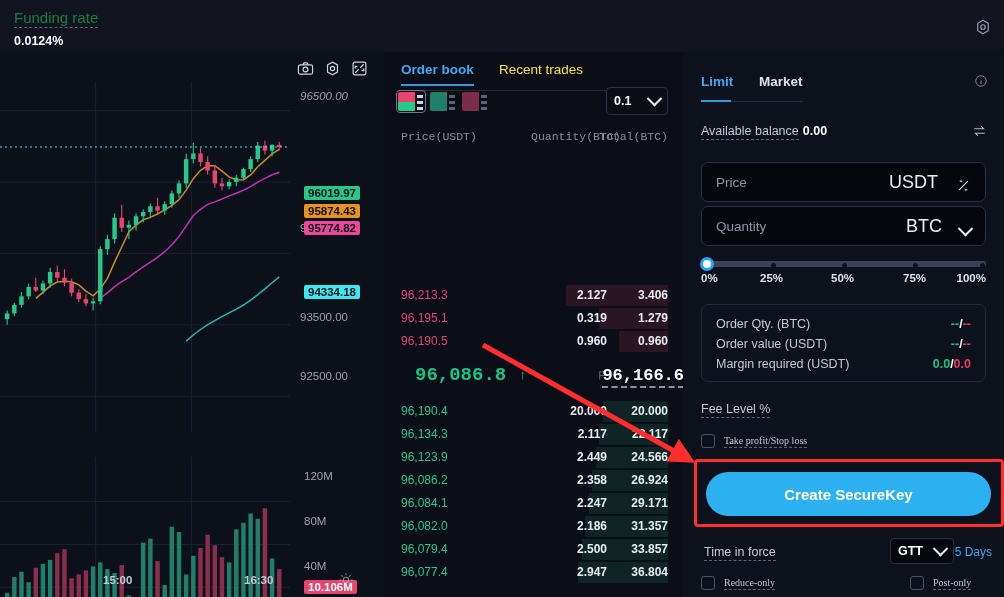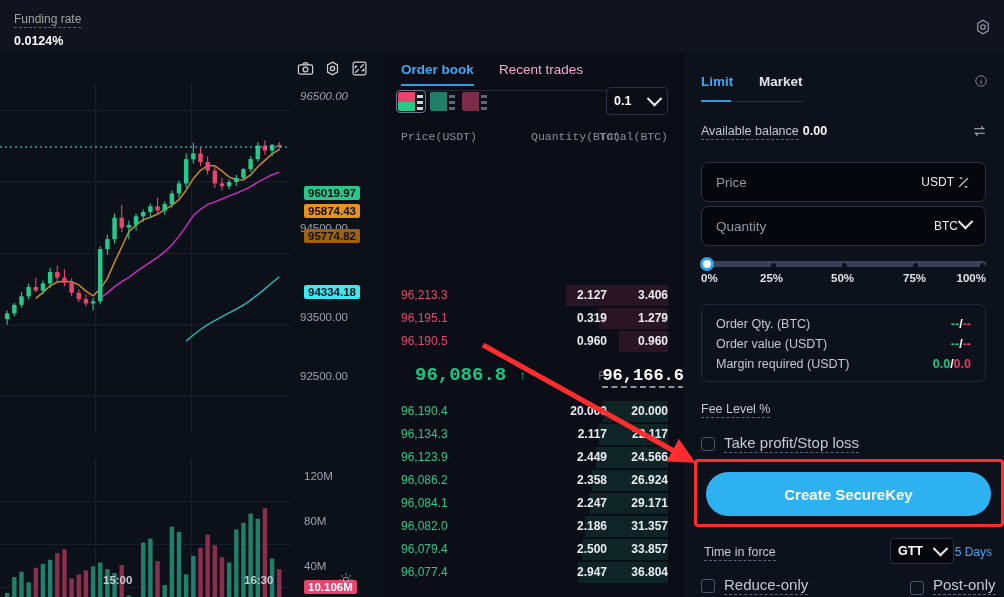--- a/index.html
+++ b/index.html
@@ -9,21 +9,21 @@
     font-family:"Liberation Sans",sans-serif;
     color:#e9ecf2;
     -webkit-font-smoothing:antialiased;
   }
   .app{position:relative;width:1004px;height:597px;display:block;}
 
   
   .topbar{position:absolute;left:0;top:0;width:1004px;height:52px;background:#11141f;}
   .funding-wrap{position:absolute;left:14px;top:9px;}
   .funding-label{
-    font-size:12px;color:#a3a3a3;
+    font-size:15px;color:#15803d;
     border-bottom:1px dashed #5d6475;padding-bottom:1px;display:inline-block;
   }
   .funding-value{font-size:12.5px;font-weight:bold;color:#ffffff;margin-top:6px;}
   .gear-top{position:absolute;right:12px;top:18px;width:18px;height:18px;opacity:.85;}
 
   
   .chart-pane{position:absolute;left:0;top:52px;width:384px;height:545px;background:#0c1019;}
   .chart-tools{position:absolute;right:16px;top:8px;display:flex;gap:10px;align-items:center;}
   .chart-tools .ic{width:17px;height:17px;opacity:.9;}
 
@@ -37,21 +37,21 @@
   }
   .timeaxis{position:absolute;left:0;top:518px;width:384px;height:27px;}
   .tlabel{position:absolute;font-size:11.5px;color:#c3c9d4;font-weight:bold;}
   .sun-ic{position:absolute;right:30px;top:2px;width:16px;height:16px;opacity:.7;}
 
   
   .book{position:absolute;left:385px;top:52px;width:297px;height:545px;background:#0b0e17;}
   .book-tabs{position:absolute;left:16px;top:8px;width:265px;height:30px;border-bottom:1px solid #242a38;}
   .btab{position:absolute;top:2px;font-size:13.5px;cursor:pointer;}
   .btab.on{left:0;color:#3fa9f5;font-weight:bold;border-bottom:2px solid #2f9ae0;padding-bottom:7px;}
-  .btab.off{left:98px;color:#f9a8d4;}
+  .btab.off{left:98px;color:#fde047;}
   .layout-btns{position:absolute;left:13px;top:40px;display:flex;gap:6px;}
   .lb{width:26px;height:19px;border-radius:2px;display:flex;overflow:hidden;}
   .lb.sel{outline:1px solid #6f7790;outline-offset:1px;}
   .lb .left{width:17px;height:100%;display:flex;flex-direction:column;}
   .lb .right{width:9px;height:100%;display:flex;flex-direction:column;justify-content:space-around;align-items:center;padding:1px 0;}
   .lb .right i{display:block;width:6px;height:3px;background:#cfd4dd;}
   .lb .right.dim i{background:#5d6475;}
 
   .grp-sel{
     position:absolute;right:14px;top:35px;width:62px;height:28px;background:#0a0d14;
@@ -86,40 +86,40 @@
   .avail .dash{border-bottom:1px dashed #5d6475;padding-bottom:1px;}
   .avail b{color:#fff;margin-left:4px;}
   .swap-ic{position:absolute;right:16px;top:72px;width:17px;height:14px;opacity:.85;}
 
   .field{
     position:absolute;left:18px;width:285px;height:40px;background:#05070c;
     border:1px solid #2a3040;border-radius:7px;box-sizing:border-box;
     display:flex;align-items:center;justify-content:space-between;padding:0 14px;
   }
   .field .ph{font-size:13.5px;color:#8f97a6;}
-  .field .unit{font-size:12px;color:#e9ecf2;display:flex;align-items:flex-start;gap:2px;}
+  .field .unit{font-size:18px;color:#e9ecf2;display:flex;align-items:flex-end;gap:18px;}
 
   .slider{position:absolute;left:18px;top:205px;width:285px;height:30px;}
   .strack{position:absolute;left:0;top:4px;width:285px;height:6px;border-radius:3px;background:#3a4257;}
   .snode{position:absolute;top:5.5px;width:5px;height:5px;border-radius:50%;background:#0d111c;}
   .sknob{position:absolute;left:-1px;top:0px;width:14px;height:14px;border-radius:50%;background:#fff;border:3px solid #29a3ef;box-sizing:border-box;}
   .spct{position:absolute;top:15px;font-size:11.5px;color:#dfe3ea;font-weight:bold;}
 
   .summary{
     position:absolute;left:18px;top:252px;width:285px;height:78px;
     border:1px solid #222838;border-radius:7px;box-sizing:border-box;padding:9px 14px;
   }
   .srow{position:relative;height:20px;line-height:20px;font-size:12.5px;color:#c3c9d4;}
   .srow .v{position:absolute;right:0;top:0;font-size:12.5px;font-weight:bold;}
   .g{color:#16c784;}.r{color:#ea3a60;}.sep{color:#fff;}
 
   .fee{position:absolute;left:18px;top:350px;font-size:12.5px;color:#c3c9d4;border-bottom:1px dashed #5d6475;padding-bottom:1px;}
   .chkline{position:absolute;display:flex;align-items:center;gap:9px;}
   .chk{width:14px;height:14px;border:1px solid #4c5467;border-radius:3px;background:transparent;box-sizing:border-box;}
-  .chklab{font-size:15px;color:#c3c9d4;border-bottom:1px dashed #5d6475;padding-bottom:1px;}
+  .chklab{font-size:10px;color:#c3c9d4;border-bottom:1px dashed #5d6475;padding-bottom:1px;font-family:Liberation Serif, serif;}
 
   .highlight{position:absolute;left:694px;top:459px;width:310px;height:68px;border:3px solid #ff2d2d;border-radius:4px;box-sizing:border-box;}
   .cta{
     position:absolute;left:706px;top:472px;width:285px;height:44px;border-radius:22px;
     background:#2eb1f0;color:#fff;font-size:15px;font-weight:bold;
     display:flex;align-items:center;justify-content:center;cursor:pointer;border:none;
     font-family:"Liberation Sans",sans-serif;
   }
   .tif-lab{position:absolute;left:704px;top:545px;font-size:12.5px;color:#c3c9d4;border-bottom:1px dashed #5d6475;padding-bottom:1px;}
   .tif-sel{
@@ -320,21 +320,21 @@
     </svg>
 
     <div class="priceaxis">
       <div class="axis-tick" style="left:10px;top:8px;font-style:italic;">96500.00</div>
       <div class="axis-tick" style="left:10px;top:140px;">94500.00</div>
       <div class="axis-tick" style="left:10px;top:229px;">93500.00</div>
       <div class="axis-tick" style="left:10px;top:288px;">92500.00</div>
 
       <div class="pill" style="left:14px;top:104px;background:#26c98a;">96019.97</div>
       <div class="pill" style="left:14px;top:122px;background:#e8921f;">95874.43</div>
-      <div class="pill" style="left:14px;top:147px;background:#a16207;text-align:right;">95774.82</div>
+      <div class="pill" style="left:14px;top:139px;background:#ec4899;text-align:right;">95774.82</div>
       <div class="pill" style="left:14px;top:203px;background:#3ee8f0;">94334.18</div>
 
       <div class="axis-tick" style="left:14px;top:388px;">120M</div>
       <div class="axis-tick" style="left:14px;top:433px;">80M</div>
       <div class="axis-tick" style="left:14px;top:478px;">40M</div>
       <div class="pill" style="left:14px;top:498px;background:#e8456e;color:#fff;">10.106M</div>
     </div>
 
     <div class="timeaxis">
       <div class="tlabel" style="left:103px;top:4px;">15:00</div>

